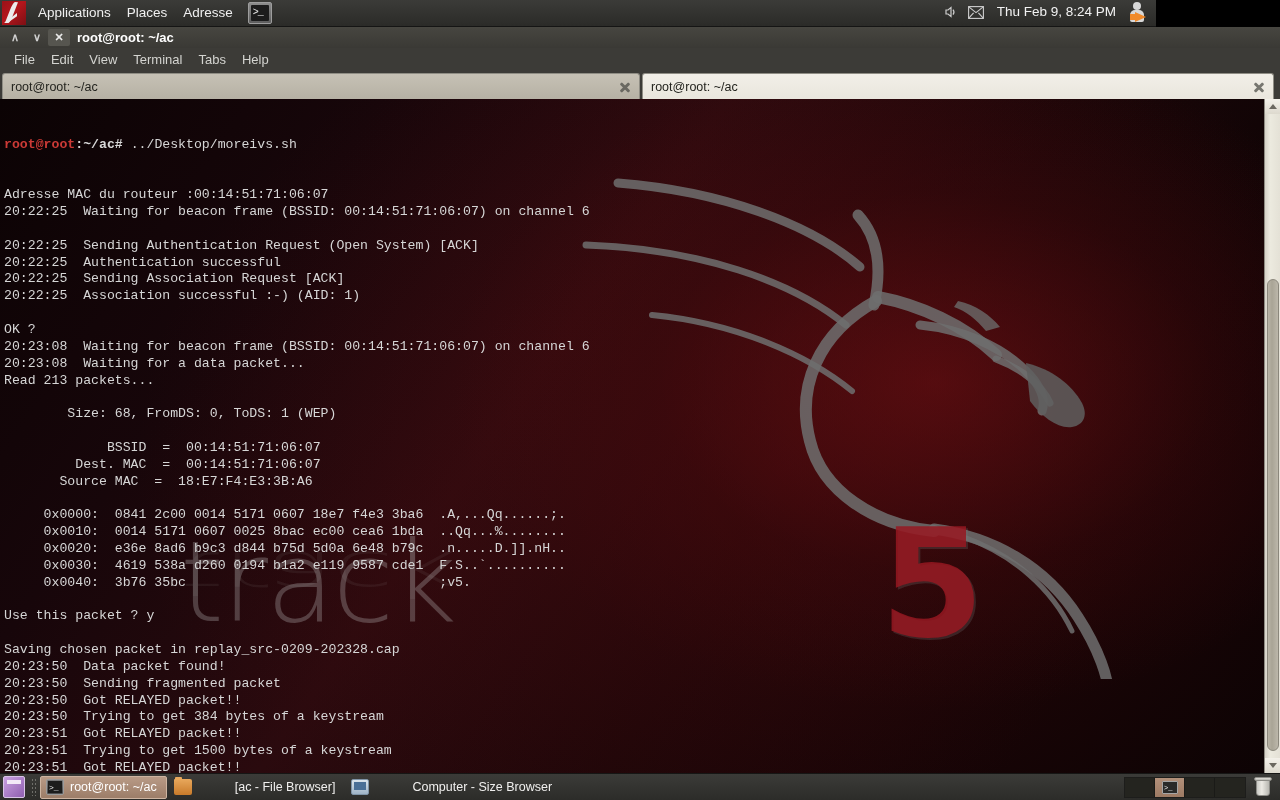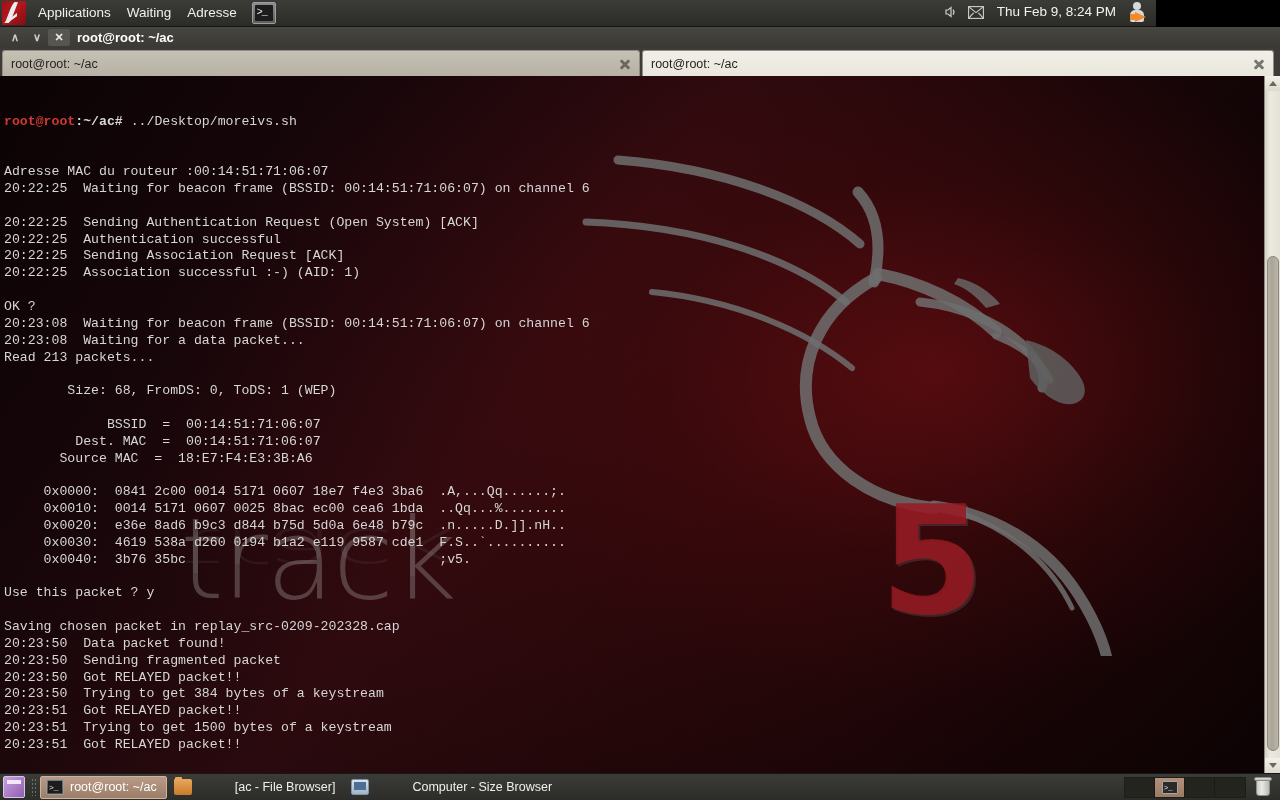--- a/index.html
+++ b/index.html
@@ -228,21 +228,21 @@
                 border:1px solid #8d8c87; border-radius: 1px 1px 3px 3px; }
   #trash .lid { position:absolute; left:2px; top:1px; width:18px; height:4px;
                 background: linear-gradient(to bottom,#e2e0da,#b9b8b2); border:1px solid #8d8c87; border-radius:2px; }
 </style>
 </head>
 <body>
 
 <div id="top-panel">
   <div id="kali-logo"></div>
   <div class="panel-menu">Applications</div>
-  <div class="panel-menu">Waiting</div>
+  <div class="panel-menu">Places</div>
   <div class="panel-menu">Adresse</div>
   <div id="panel-term-launcher">
     <div class="scr">&gt;_</div>
   </div>
   <div id="panel-spacer"></div>
   <div id="panel-right">
     <div class="tray-icon">
       <svg width="14" height="14" viewBox="0 0 14 14" aria-hidden="true">
         <path d="M3 5h2l3-2.5v9L5 9H3z" fill="none" stroke="#cdcdcd" stroke-width="1.2"></path>
         <path d="M10 4.5a4 4 0 0 1 0 5" fill="none" stroke="#cdcdcd" stroke-width="1.2"></path>
@@ -266,20 +266,28 @@
 
 <div id="term-window">
 
   <div id="titlebar">
     <div class="win-btn">∧</div>
     <div class="win-btn">∨</div>
     <div class="win-btn close">✕</div>
     <div id="win-title">root@root: ~/ac</div>
   </div>
 
+  <div id="menubar">
+    <div class="mi">File</div>
+    <div class="mi">Edit</div>
+    <div class="mi">View</div>
+    <div class="mi">Terminal</div>
+    <div class="mi">Tabs</div>
+    <div class="mi">Help</div>
+  </div>
 
   <div id="tabbar">
     <div class="tab inactive">
       <span class="tab-label">root@root: ~/ac</span>
       <span class="tab-close"></span>
     </div>
     <div class="tab active">
       <span class="tab-label">root@root: ~/ac</span>
       <span class="tab-close"></span>
     </div>

